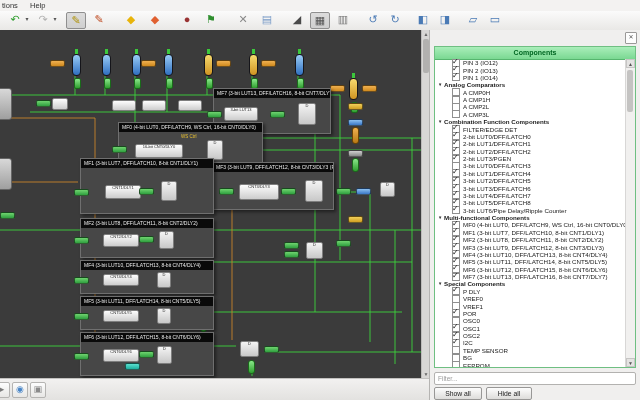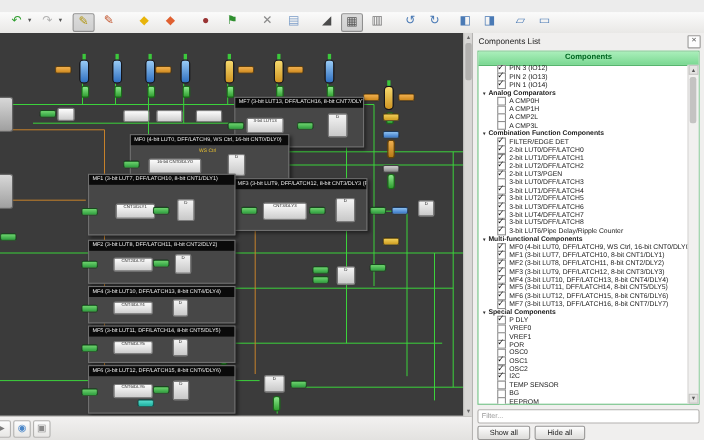--- a/index.html
+++ b/index.html
@@ -66,20 +66,24 @@
           font-size:6.5px;color:#333;padding:0 3px;box-sizing:border-box;font-family:"Liberation Sans",sans-serif;border-radius:2px;}
   .filter::placeholder{color:#9a9a9a;}
   .pbtn{position:absolute;top:357px;height:13px;border:1px solid #989796;border-radius:2px;
         background:linear-gradient(#fdfdfd,#dddcda);font-size:6.8px;color:#222;text-align:center;line-height:12px;box-sizing:border-box;}
 </style>
 </head>
 <body>
 
 <div class="win">
 
+  <div class="menubar" id="menubar">
+      <div class="menu-item" style="left: 2px;">tions</div>
+      <div class="menu-item" style="left: 30px;">Help</div>
+    </div>
 
   <div class="toolbar" id="toolbar">
       <div class="tbicon" style="left: 6px; color: rgb(47, 158, 47);">↶</div>
       <div class="tbicon sm" style="left: 23px;">▾</div>
       <div class="tbicon" style="left: 34px; color: rgb(178, 178, 178);">↷</div>
       <div class="tbicon sm" style="left: 51px;">▾</div>
       <div class="tbicon pressed" style="left: 66px; color: rgb(176, 148, 16);">✎</div>
       <div class="tbicon" style="left: 90px; color: rgb(192, 80, 40);">✎</div>
       <div class="tbicon" style="left: 122px; color: rgb(232, 180, 10);">◆</div>
       <div class="tbicon" style="left: 146px; color: rgb(224, 96, 48);">◆</div>
@@ -246,21 +250,20 @@
     <div class="arr" style="bottom:0">▼</div>
   </div>
 
   <div class="statusbar" id="statusbar">
       <div class="stico" style="left: -6px; color: rgb(122, 122, 122);">▸</div>
       <div class="stico" style="left: 12px; color: rgb(74, 134, 200);">◉</div>
       <div class="stico" style="left: 30px; color: rgb(138, 138, 138);">▣</div>
     </div>
 
   <div class="panel">
-    <div class="dock-title">Components List</div>
     <div class="dock-close">✕</div>
     <div class="frame">
       <div class="green-hdr">Components</div>
       <div class="clist" id="clist">
           <div class="crow">
             <div class="cbox">
               <div class="ck">✓</div>
             </div>
             <div>PIN 3 (IO12)</div>
           </div>

